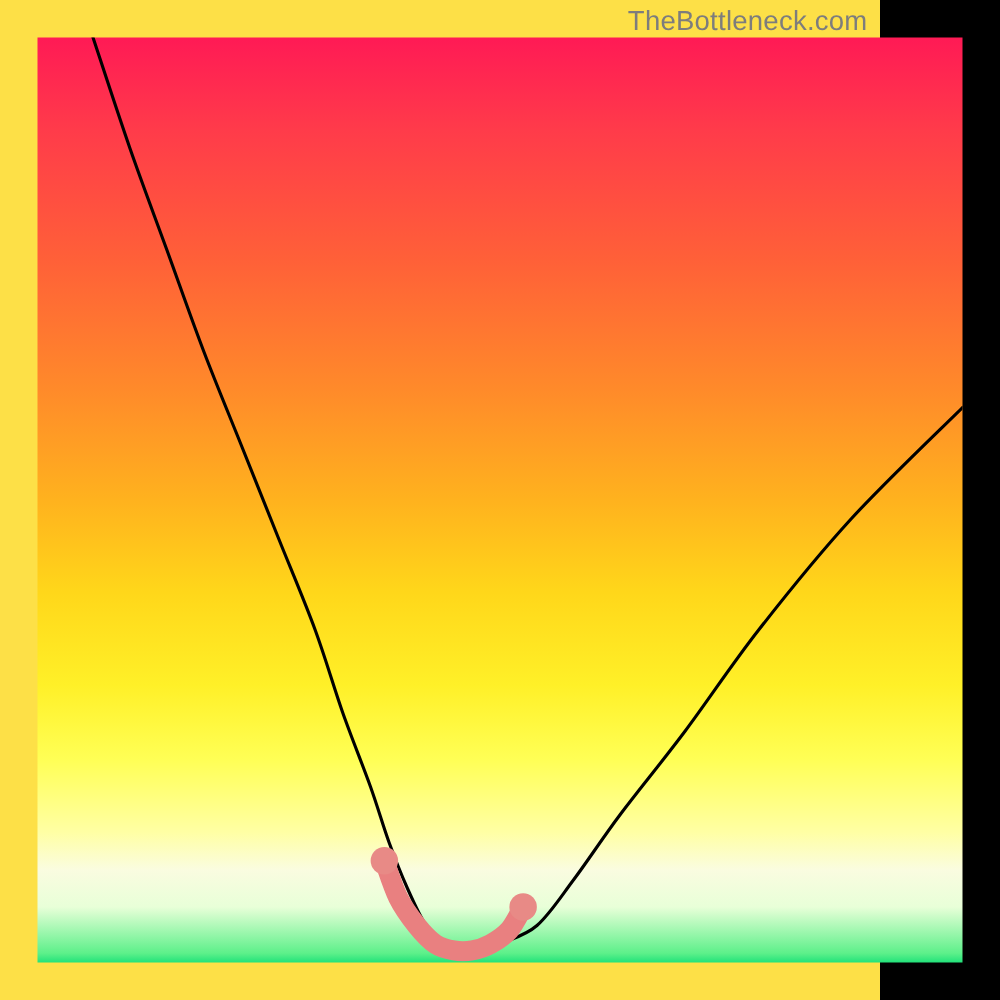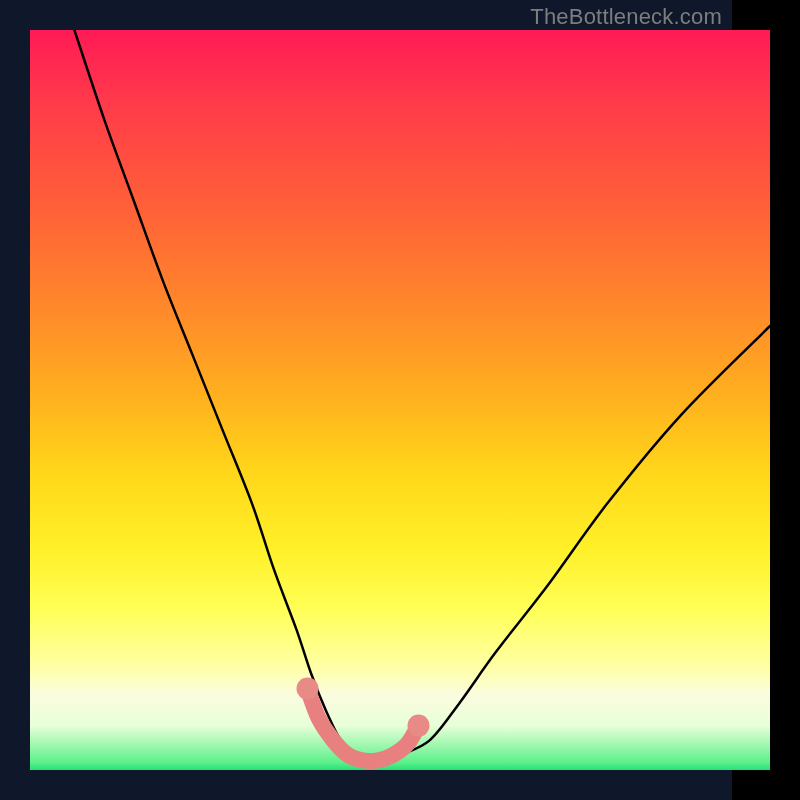--- a/index.html
+++ b/index.html
@@ -10,22 +10,21 @@
     background: #000;
     overflow: hidden;
     font-family: Arial, Helvetica, sans-serif;
   }
   .frame {
     position: absolute;
     left: 0;
     top: 0;
     width: 704px;
     height: 800px;
-    background: #0f172a;
-    padding-left: 28px;
+    background: #fde047;
   }
   .plot-area {
     position: absolute;
     left: 30px;
     top: 30px;
     width: 740px;
     height: 740px;
   }
   .gradient {
     position: absolute;

